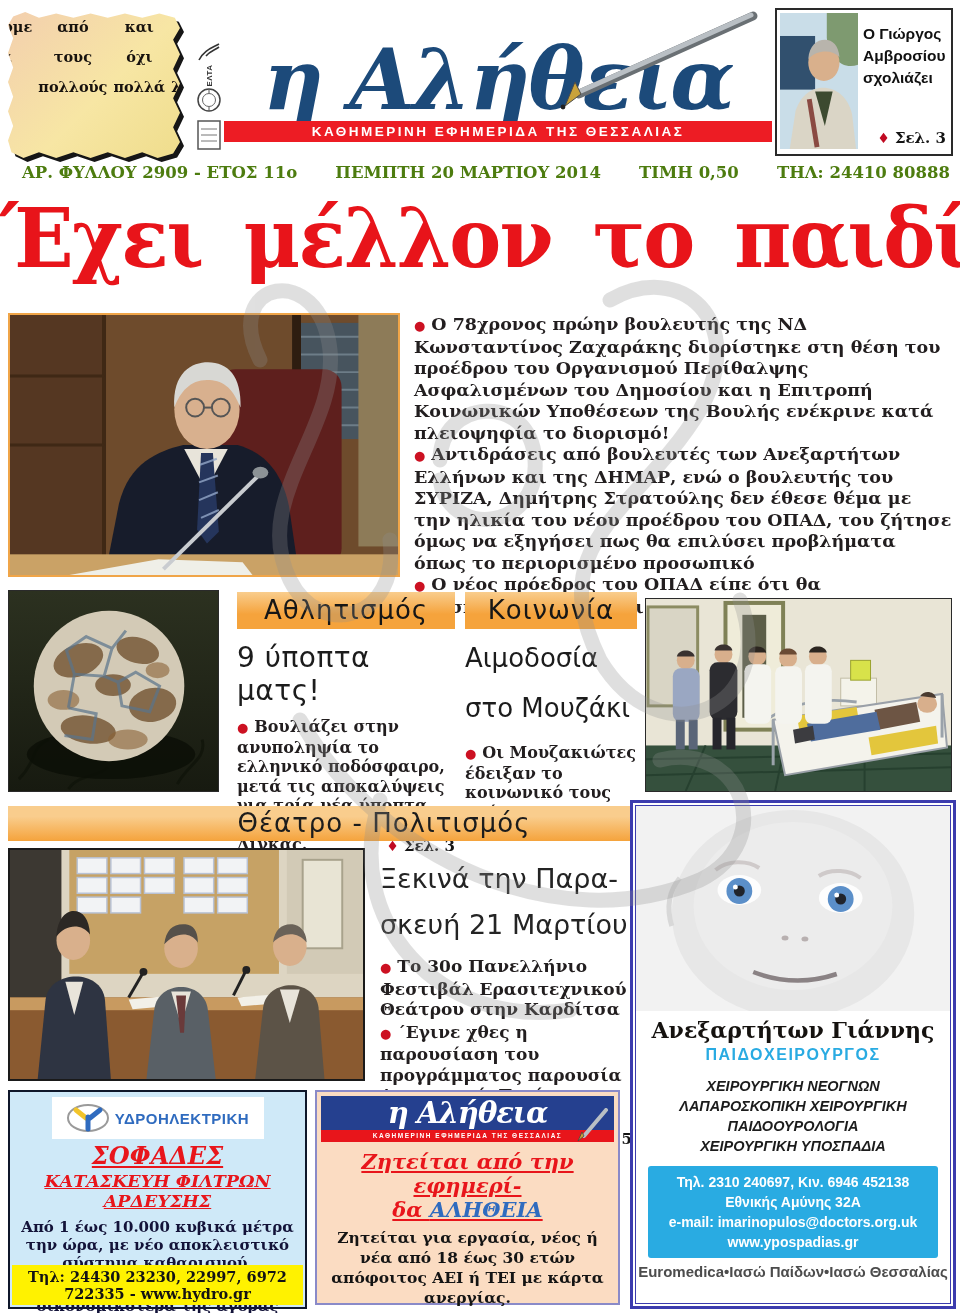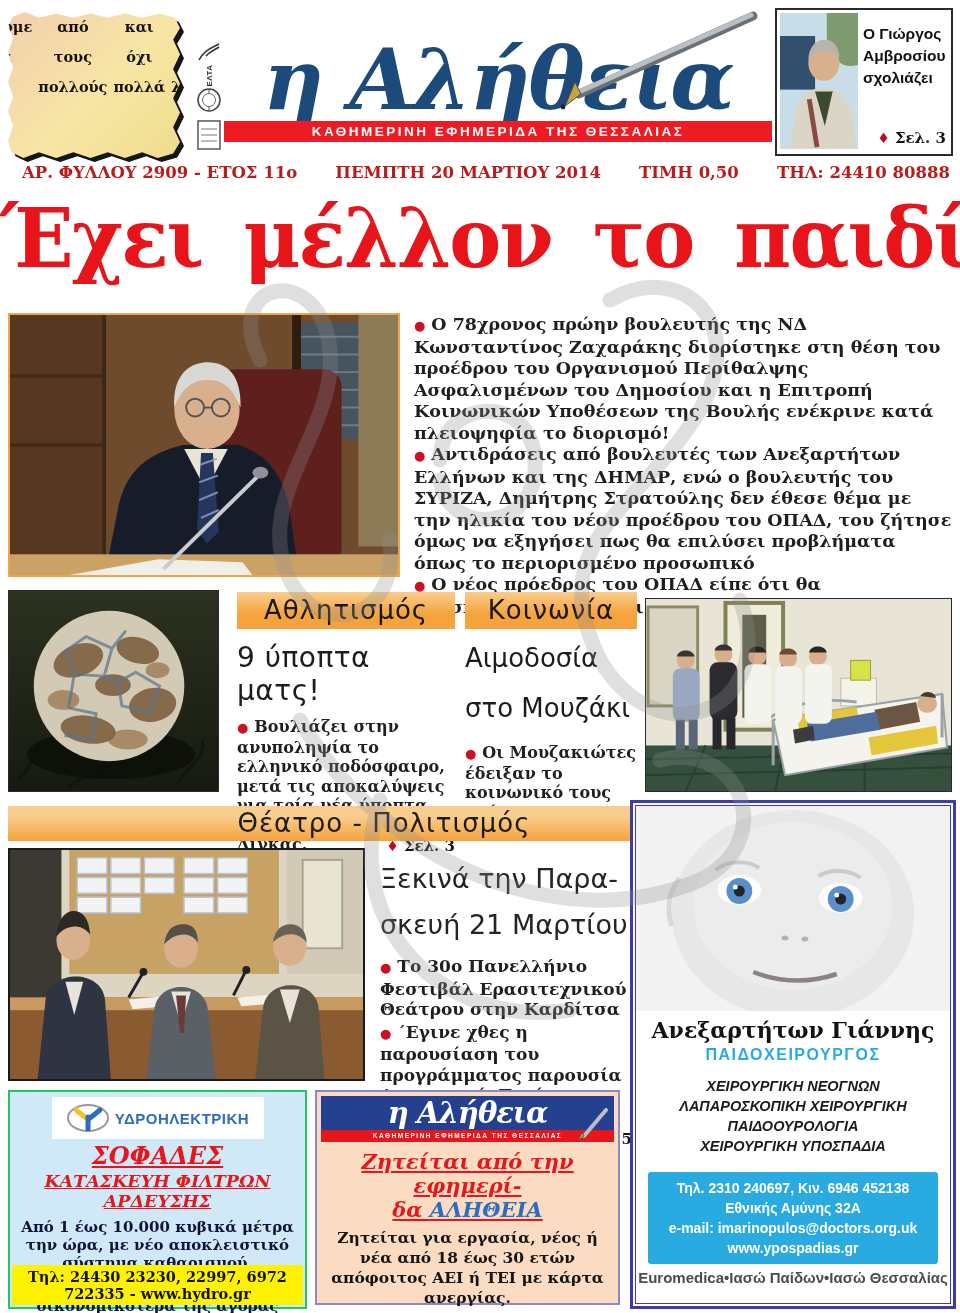--- a/index.html
+++ b/index.html
@@ -39,21 +39,21 @@
   }
   .commentary-photo { width:78px; height:136px; flex:0 0 auto; }
   .commentary-text { position:relative; flex:1; padding-top:10px; }
   .commentary-line { font-weight:bold; font-size:15.5px; line-height:22px; color:#111; }
   .commentary-ref { position:absolute; bottom:4px; right:2px; }
   .pageref { font-family:"DejaVu Serif", serif; font-weight:bold; font-size:15px; color:#141414; text-align:right; }
   .diamond { color:#c00a22; margin-right:5px; font-size:14px; }
   .issue-line {
     left:8px; top:163px; width:944px; display:flex; justify-content:space-between;
     padding-left:14px; padding-right:2px;
-    font-family:"DejaVu Serif", serif; font-weight:bold; font-size:16.5px; color:#b91c1c; white-space:nowrap;
+    font-family:"DejaVu Serif", serif; font-weight:bold; font-size:16.5px; color:#4d7c0f; white-space:nowrap;
   }
 
   
   .lead-headline {
     left:0; top:190px; width:960px; text-align:center; white-space:nowrap;
     font-family:"DejaVu Serif", serif; font-weight:bold;
     font-size:78px; line-height:1.18; color:#e8141a; letter-spacing:-2px; word-spacing:16px;
     transform:scaleY(1.06); transform-origin:top center;
   }
   .photo-frame { overflow:hidden; background:#777; }
@@ -92,27 +92,27 @@
   .culture-ref { margin-top:4px; }
 
   
   .doctor-ad { left:630px; top:800px; width:326px; height:509px; border:3px solid #3c3cae; background:#fff; }
   .doctor-inner { margin:2px; border:1px solid #3c3cae; height:calc(100% - 4px); text-align:center; overflow:hidden; }
   .baby-photo { width:100%; height:205px; display:block; }
   .doctor-name { font-family:"DejaVu Serif", serif; font-weight:bold; font-size:22px; color:#15120f; margin-top:6px; }
   .doctor-spec { font-weight:bold; font-size:16px; color:#29abe2; letter-spacing:1.5px; margin-top:3px; }
   .doctor-services { margin-top:12px; font-style:italic; font-weight:bold; font-size:14.5px; line-height:20px; color:#1c1c1c; }
   .doctor-contact {
-    margin:16px 12px 0; background:#29abe2; border-radius:3px; padding:6px 2px;
+    margin:10px 12px 0; background:#29abe2; border-radius:3px; padding:6px 2px;
     color:#fff; font-weight:bold; font-size:14px; line-height:20px;
   }
   .doctor-clinics { margin-top:5px; font-weight:bold; font-size:15px; color:#4c4c4c; }
 
   
-  .hydro-ad { left:8px; top:1090px; width:299px; height:219px; border:2px solid #22c55e; background:#cfe9f8; text-align:center; }
+  .hydro-ad { left:8px; top:1090px; width:299px; height:219px; border:2px solid #0f172a; background:#cfe9f8; text-align:center; }
   .hydro-logo-box { margin:5px auto 0; width:212px; height:42px; background:#fff; display:flex; align-items:center; justify-content:center; gap:5px; }
   .hydro-brand { font-weight:bold; font-size:15px; color:#2f6bbf; letter-spacing:0.5px; }
   .hydro-title { font-family:"DejaVu Serif", serif; font-style:italic; font-weight:bold; font-size:24px; color:#e8151b; text-decoration:underline; margin-top:2px; }
   .hydro-sub { font-family:"DejaVu Serif", serif; font-style:italic; font-weight:bold; font-size:17.5px; color:#e8151b; text-decoration:underline; margin-top:1px; }
   .hydro-line { font-family:"DejaVu Serif", serif; font-weight:bold; font-size:15px; line-height:18px; color:#131339; margin:7px 6px 0; }
   .hydro-phone { position:absolute; left:2px; right:2px; bottom:2px; background:#fff200; font-family:"DejaVu Serif", serif; font-weight:bold; font-size:14.5px; color:#131313; padding:3px 0; }
 
   
   .job-ad { left:315px; top:1090px; width:305px; height:215px; border:2px solid #8a8ac8; background:#fbdcc2; text-align:center; }
   .job-masthead { position:relative; margin:4px 4px 0; height:46px; background:#25408f; overflow:hidden; }

